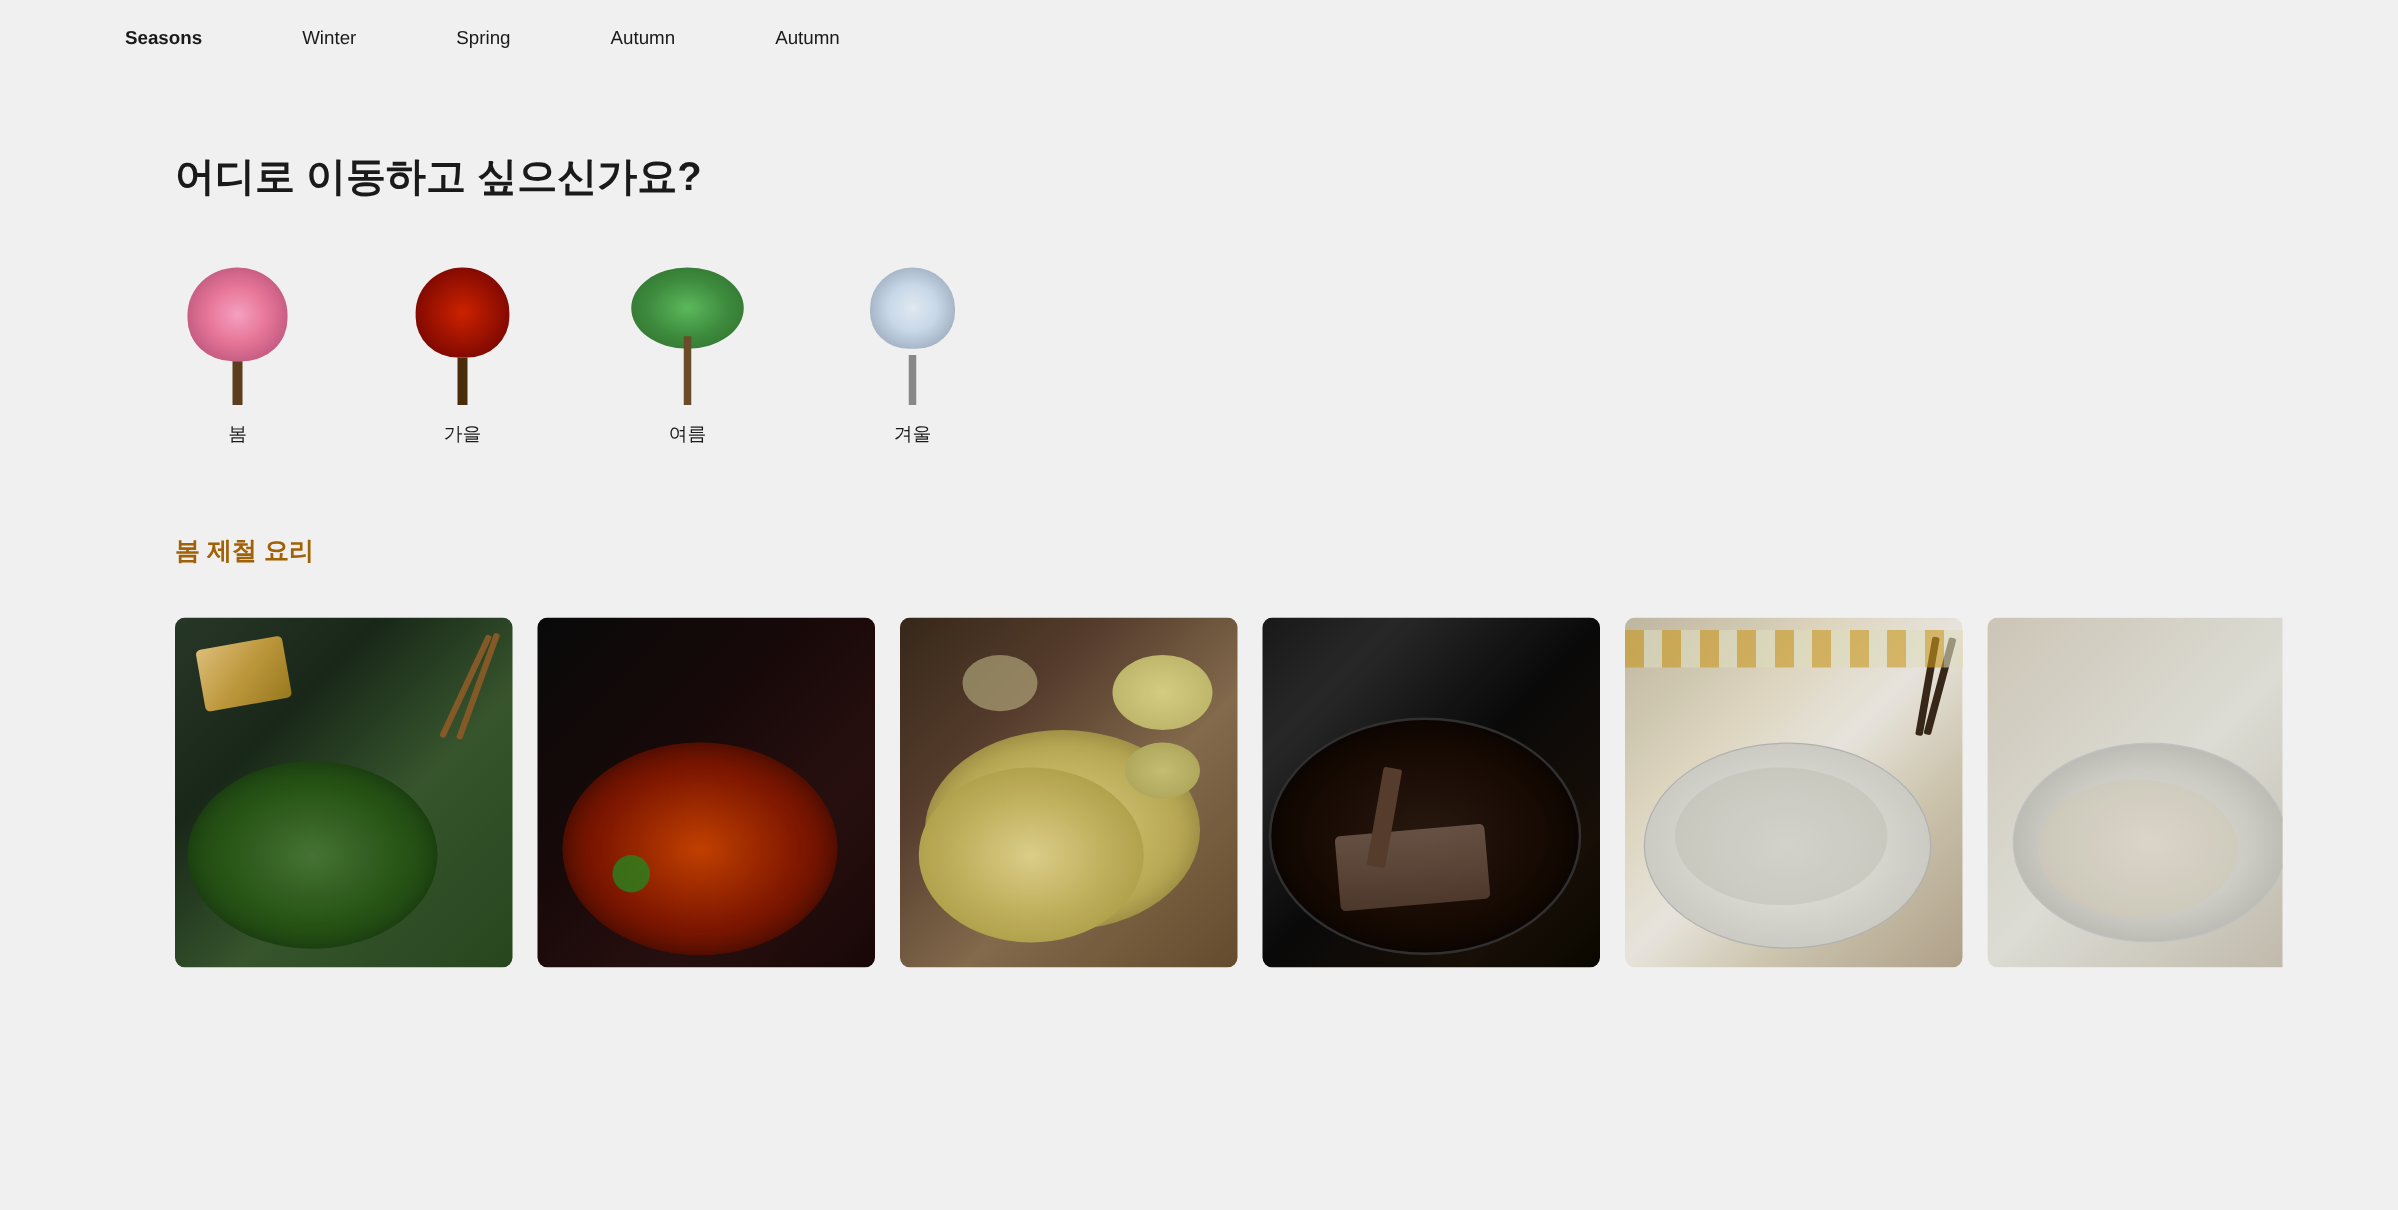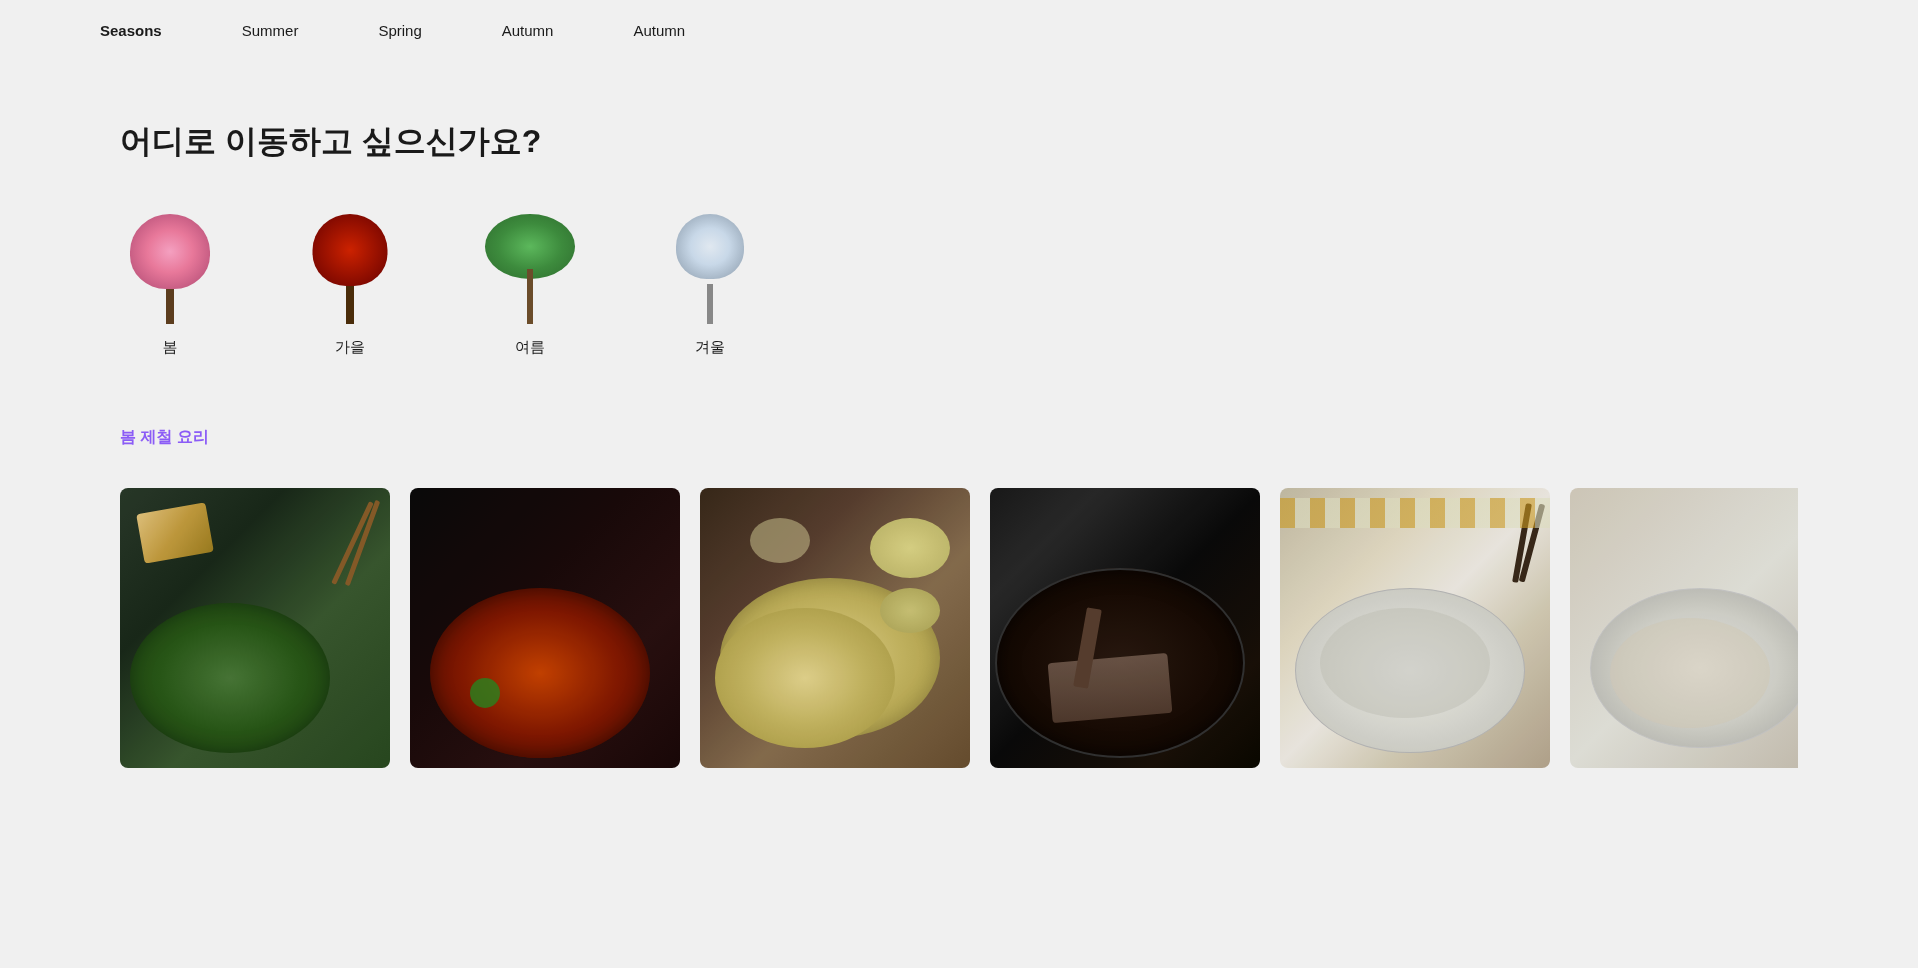--- a/index.html
+++ b/index.html
@@ -42,21 +42,22 @@
       display: flex;
       align-items: center;
     }
 
     .nav-item.active {
       font-weight: 700;
     }
 
     
     main {
-      padding: 60px 120px;
+      padding: 60px 92px;
+      margin-left: 48px;
     }
 
     .page-heading {
       font-size: 32px;
       font-weight: 800;
       margin-bottom: 50px;
       color: #1a1a1a;
     }
 
     
@@ -123,24 +124,24 @@
     }
 
     .season-label {
       font-size: 15px;
       color: #1a1a1a;
       text-align: center;
     }
 
     
     .section-title {
-      font-size: 16px;
+      font-size: 20px;
       font-weight: 800;
       margin-bottom: 40px;
-      color: #8b5cf6;
+      color: #a16207;
     }
 
     
     .food-grid {
       display: flex;
       gap: 20px;
       overflow: hidden;
     }
 
     .food-card {
@@ -240,21 +241,21 @@
       border-radius: 50%;
       background: radial-gradient(ellipse, #f0f0e8 0%, #d8d8d0 50%, #b8b8b0 100%);
     }
   </style>
 </head>
 <body>
 
 <nav>
   <div class="nav-items">
     <div class="nav-item active">Seasons</div>
-    <div class="nav-item">Summer</div>
+    <div class="nav-item">Winter</div>
     <div class="nav-item">Spring</div>
     <div class="nav-item">Autumn</div>
     <div class="nav-item">Autumn</div>
   </div>
 </nav>
 
 <main>
   <h1 class="page-heading">어디로 이동하고 싶으신가요?</h1>
 
   <div class="season-icons">

